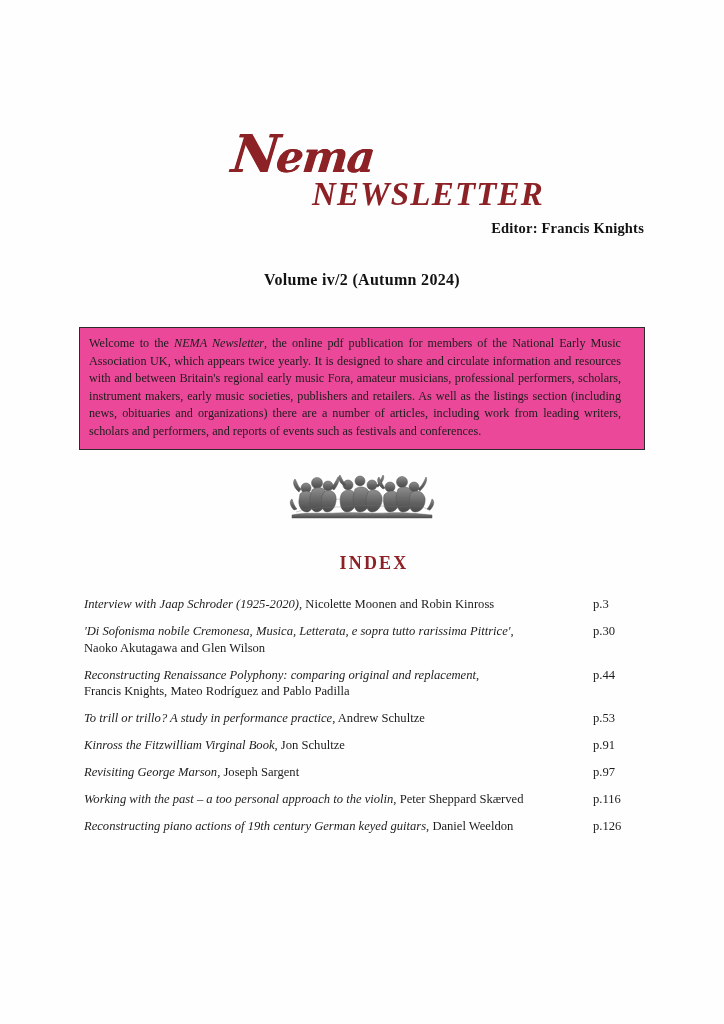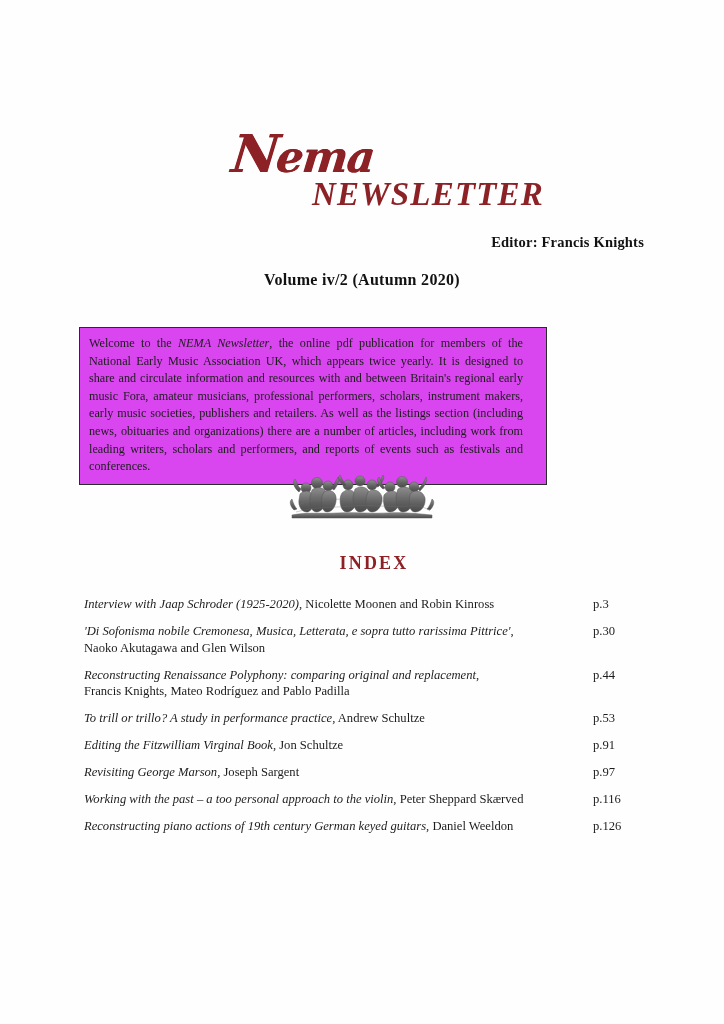--- a/index.html
+++ b/index.html
@@ -60,21 +60,21 @@
     font-style: italic;
     font-weight: 700;
     font-size: 33px;
     letter-spacing: 1.2px;
     color: #8d2226;
     white-space: nowrap;
   }
 
   .editor-line {
     position: absolute;
-    top: 234px;
+    top: 220px;
     right: 80px;
     font-family: "Liberation Serif", "DejaVu Serif", serif;
     font-weight: 700;
     font-size: 14.5px;
     color: #121212;
     letter-spacing: 0.2px;
   }
 
   .volume-line {
     position: absolute;
@@ -87,25 +87,25 @@
     font-size: 16px;
     letter-spacing: 0.3px;
     color: #121212;
   }
 
   
   .welcome-box {
     position: absolute;
     left: 79px;
     top: 327px;
-    width: 468px;
+    width: 566px;
     border: 1.2px solid #2b2b2b;
     box-sizing: border-box;
     padding: 7px 23px 8px 9px;
-    background: #d946ef;
+    background: #ec4899;
   }
   .welcome-text {
     font-family: "Liberation Serif", "DejaVu Serif", serif;
     font-size: 12.2px;
     line-height: 17.6px;
     text-align: justify;
     color: #1c1c1c;
     margin: 0;
     hyphens: none;
   }
@@ -186,21 +186,21 @@
 
   <div class="masthead">
     <div class="logo-wrap">
       <div class="logo-text"><span class="cap">N</span><span>ema</span></div>
     </div>
     <div class="newsletter-title">NEWSLETTER</div>
   </div>
 
   <div class="editor-line">Editor: Francis Knights</div>
 
-  <div class="volume-line">Volume iv/2 (Autumn 2020)</div>
+  <div class="volume-line">Volume iv/2 (Autumn 2024)</div>
 
   <div class="welcome-box">
     <p class="welcome-text"><span>Welcome to the </span><span class="ital">NEMA Newsletter</span><span>, the online pdf publication for members of the National Early Music Association UK, which appears twice yearly. It is designed to share and circulate information and resources with and between Britain's regional early music Fora, amateur musicians, professional performers, scholars, instrument makers, early music societies, publishers and retailers. As well as the listings section (including news, obituaries and organizations) there are a number of articles, including work from leading writers, scholars and performers, and reports of events such as festivals and conferences.</span></p>
   </div>
 
   <div class="ornament">
     <svg width="152" height="52" viewBox="0 0 152 52" aria-hidden="true">
       <defs>
         <linearGradient id="eng" x1="0" y1="0" x2="0" y2="1">
           <stop offset="0%" stop-color="#8e8e8e"></stop>
@@ -269,21 +269,21 @@
       <span class="entry-text"><span class="entry-title">Reconstructing Renaissance Polyphony: comparing original and replacement</span><span class="entry-authors">,</span><br><span class="entry-authors">Francis Knights, Mateo Rodríguez and Pablo Padilla</span></span>
       <span class="entry-page">p.44</span>
     </div>
 
     <div class="index-entry">
       <span class="entry-text"><span class="entry-title">To trill or trillo? A study in performance practice</span><span class="entry-authors">, Andrew Schultze</span></span>
       <span class="entry-page">p.53</span>
     </div>
 
     <div class="index-entry">
-      <span class="entry-text"><span class="entry-title">Editing the Fitzwilliam Virginal Book</span><span class="entry-authors">, Jon Schultze</span></span>
+      <span class="entry-text"><span class="entry-title">Kinross the Fitzwilliam Virginal Book</span><span class="entry-authors">, Jon Schultze</span></span>
       <span class="entry-page">p.91</span>
     </div>
 
     <div class="index-entry">
       <span class="entry-text"><span class="entry-title">Revisiting George Marson</span><span class="entry-authors">, Joseph Sargent</span></span>
       <span class="entry-page">p.97</span>
     </div>
 
     <div class="index-entry">
       <span class="entry-text"><span class="entry-title">Working with the past – a too personal approach to the violin</span><span class="entry-authors">, Peter Sheppard Skærved</span></span>

